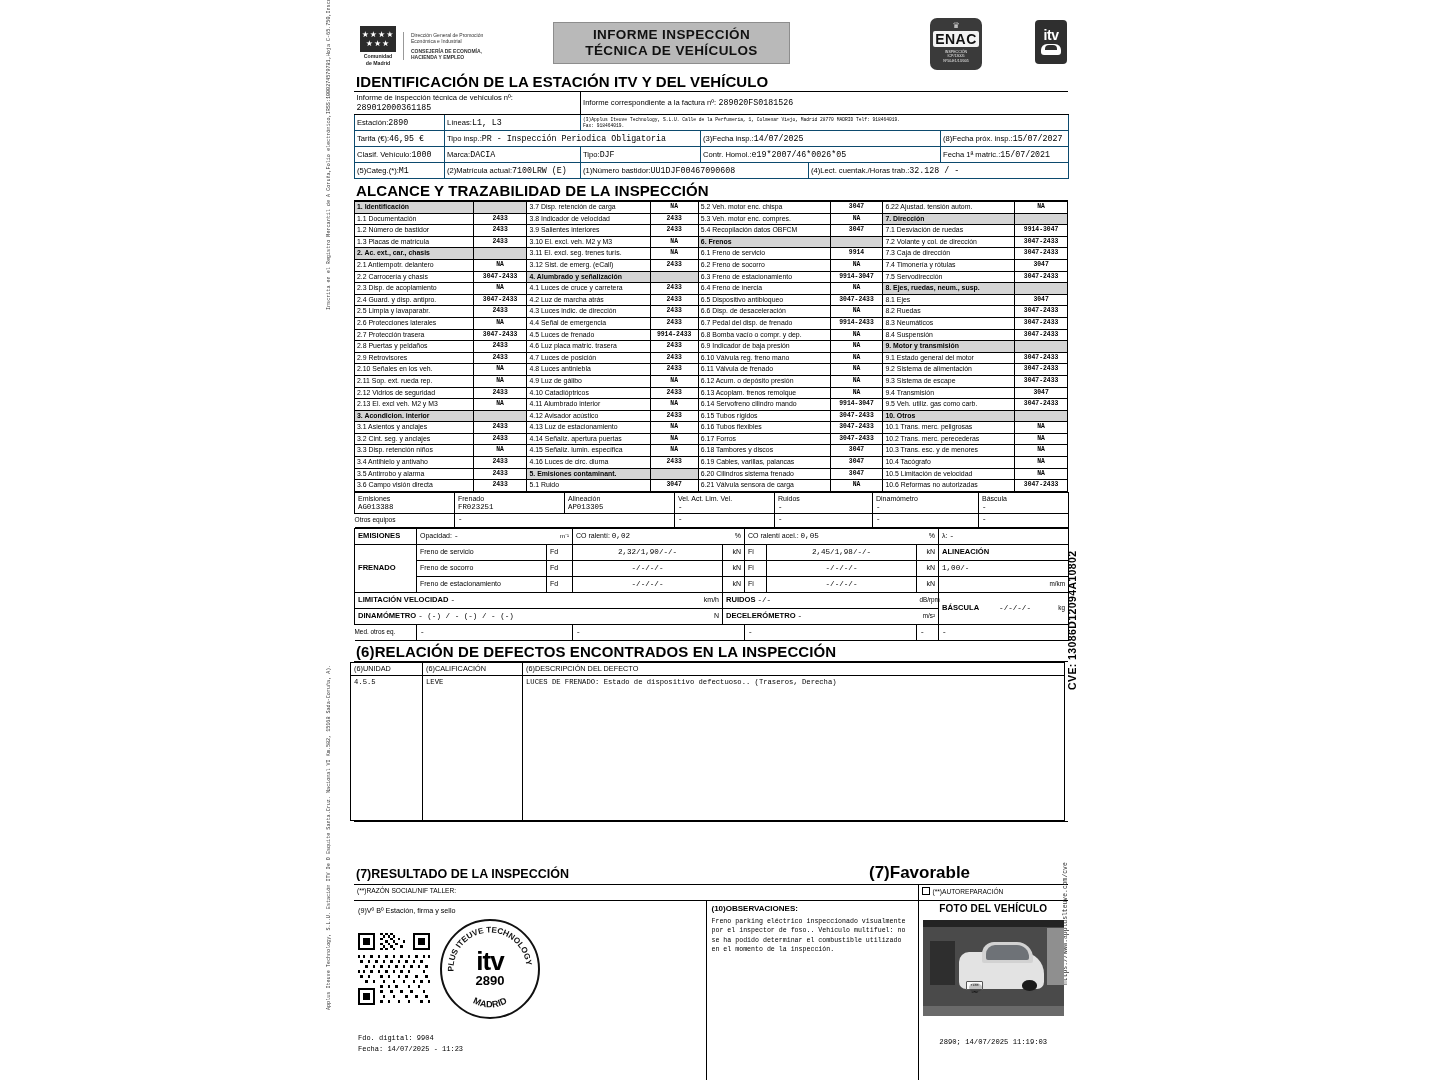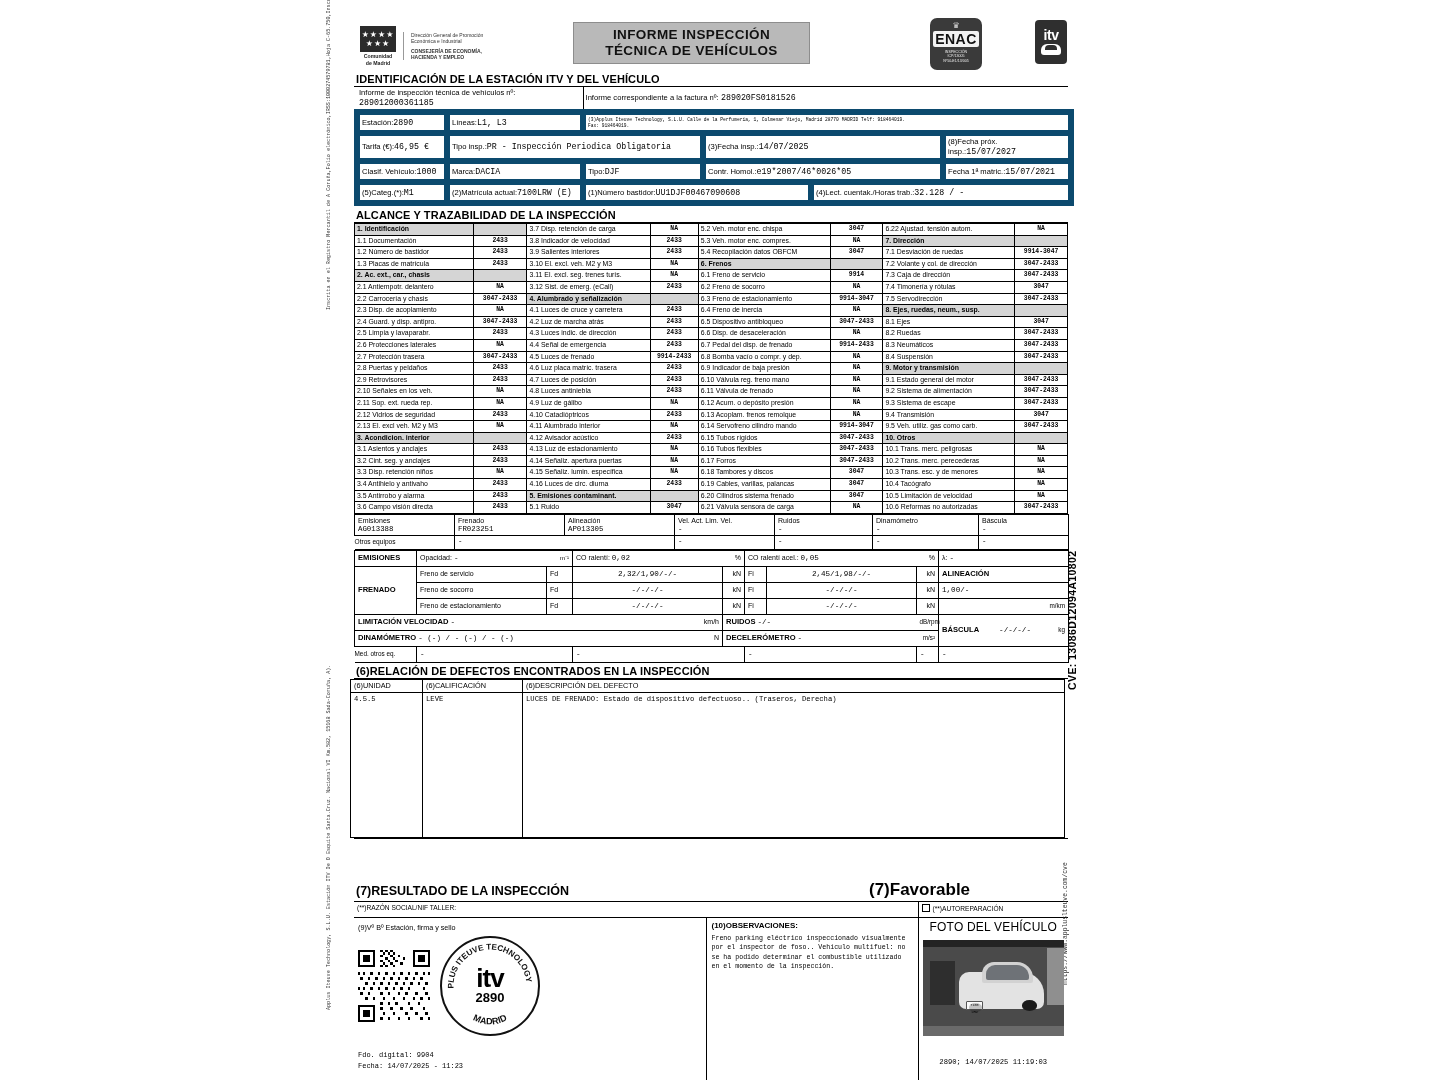--- a/index.html
+++ b/index.html
@@ -17,45 +17,45 @@
   .hdr{position:relative;height:62px;}
   .cmlogo{position:absolute;left:30px;top:16px;display:flex;align-items:center;gap:4px;}
   .cm-left{text-align:center;}
   .cm-stars{width:36px;height:26px;background:#2b2b2b;color:#fff;font-size:8px;line-height:9px;
             display:flex;flex-direction:column;justify-content:center;align-items:center;letter-spacing:1px;}
   .cm-name{font-size:5.2px;font-weight:bold;line-height:6px;margin-top:1px;color:#222;}
   .cm-div{width:1px;height:28px;background:#999;margin:0 3px;}
   .cm-right{font-size:5px;line-height:6.3px;color:#333;}
   .cm-right .b{font-weight:bold;}
 
-  .title-box{position:absolute;left:243px;top:12px;width:235px;height:40px;
+  .title-box{position:absolute;left:223px;top:12px;width:235px;height:40px;
              background:#b9b9b9;border:1px solid #8d8d8d;
              display:flex;flex-direction:column;align-items:center;justify-content:center;}
   .title-box div{font-size:13.5px;font-weight:bold;letter-spacing:.4px;color:#111;line-height:16px;}
 
   .enac{position:absolute;left:600px;top:8px;width:52px;height:52px;background:#3a3a3a;border-radius:7px;
         display:flex;flex-direction:column;align-items:center;justify-content:flex-start;padding-top:4px;box-sizing:border-box;}
   .enac-crown{font-size:8px;color:#ddd;line-height:8px;}
   .enac-name{font-size:14px;font-weight:bold;color:#fff;letter-spacing:.5px;background:#f2f2f2;color:#111;
              width:46px;text-align:center;border-radius:2px;margin-top:1px;}
   .enac-sub{font-size:3.6px;color:#eee;text-align:center;line-height:4.4px;margin-top:3px;}
 
   .itvlogo{position:absolute;left:705px;top:10px;width:32px;height:44px;background:#2f2f2f;border-radius:4px;
            display:flex;flex-direction:column;align-items:center;justify-content:center;gap:2px;}
   .itvlogo .w{font-size:14px;font-weight:bold;color:#fff;line-height:13px;letter-spacing:-.5px;}
   .itvlogo .car{width:20px;height:11px;background:#fff;border-radius:6px 6px 3px 3px;position:relative;}
   .itvlogo .car:before{content:"";position:absolute;left:4px;top:1px;width:12px;height:5px;background:#2f2f2f;border-radius:4px 4px 0 0;}
 
   
-  .sec-title{font-size:11px;font-weight:bold;letter-spacing:.1px;padding:1px 0 1px 2px;}
+  .sec-title{font-size:15px;font-weight:bold;letter-spacing:.1px;padding:1px 0 1px 2px;}
   .sec-title.u{border-bottom:1.6px solid #000;}
 
   
   .ident{width:714px;margin-left:24px;border-collapse:collapse;table-layout:fixed;padding-left:12px;}
-  .ident td{border:6px solid #0c4a6e;font-size:8px;padding:1px 2px;vertical-align:middle;height:13px;line-height:10px;}
+  .ident td{border:1px solid #0c4a6e;font-size:8px;padding:1px 2px;vertical-align:middle;height:13px;line-height:10px;}
   .ident .lab{font-size:7.6px;}
   .ident .val{font-family:"Liberation Mono", monospace;font-size:8.3px;}
   .addr{font-family:"Liberation Mono", monospace;font-size:4.6px;line-height:5.6px;}
 
   
   .scope{width:714px;margin-left:24px;border-collapse:collapse;table-layout:fixed;margin-top:0px;}
   .scope td{border:1px solid #000;padding:0 2px;font-size:6.9px;line-height:8.6px;height:10.6px;
             white-space:nowrap;overflow:hidden;}
   .scope td.g{background:#d5d5d5;font-weight:bold;}
   .scope td.v{font-family:"Liberation Mono", monospace;font-size:6.4px;text-align:center;font-weight:bold;}
@@ -858,21 +858,21 @@
                <span>14/07/2025 - 11:23</span></div>
         </div>
       </td>
 
       <td style="vertical-align:top;padding:3px 5px">
         <div style="font-size:8px;font-weight:bold">(10)OBSERVACIONES:</div>
         <div class="obs" style="margin-top:4px">Freno parking eléctrico inspeccionado visualmente por el inspector de foso.. Vehículo multifuel: no se ha podido determinar el combustible utilizado en el momento de la inspección.</div>
       </td>
 
       <td style="border-right:none;vertical-align:top;padding:2px 4px">
-        <div style="text-align:center;font-size:12px;font-weight:normal;letter-spacing:.2px">FOTO DEL VEHÍCULO</div>
+        <div style="text-align:center;font-size:10px;font-weight:bold;letter-spacing:.2px">FOTO DEL VEHÍCULO</div>
         <div class="photo" style="margin-top:6px">
           <div style="position:absolute;left:0;top:0;right:0;height:7px;background:#232323"></div>
           <div style="position:absolute;left:0;bottom:0;right:0;height:10px;background:#6a6a6a"></div>
           <div style="position:absolute;left:5%;top:22%;width:18%;height:46%;background:#2e2e2e"></div>
           <div style="position:absolute;right:0;top:8%;width:12%;height:60%;background:#8f8f8f"></div>
 
           <div style="position:absolute;left:26%;top:34%;width:60%;height:38%;background:#e3e3e3;border-radius:10px 22px 7px 7px;"></div>
           <div style="position:absolute;left:42%;top:23%;width:36%;height:22%;background:#d2d2d2;border-radius:12px 16px 2px 2px;"></div>
           <div style="position:absolute;left:45%;top:26%;width:30%;height:16%;background:#6e7277;border-radius:9px 12px 2px 2px;"></div>
           <div style="position:absolute;left:31%;top:64%;width:10%;height:7px;background:#fafafa;border:1px solid #555;border-radius:1px;

